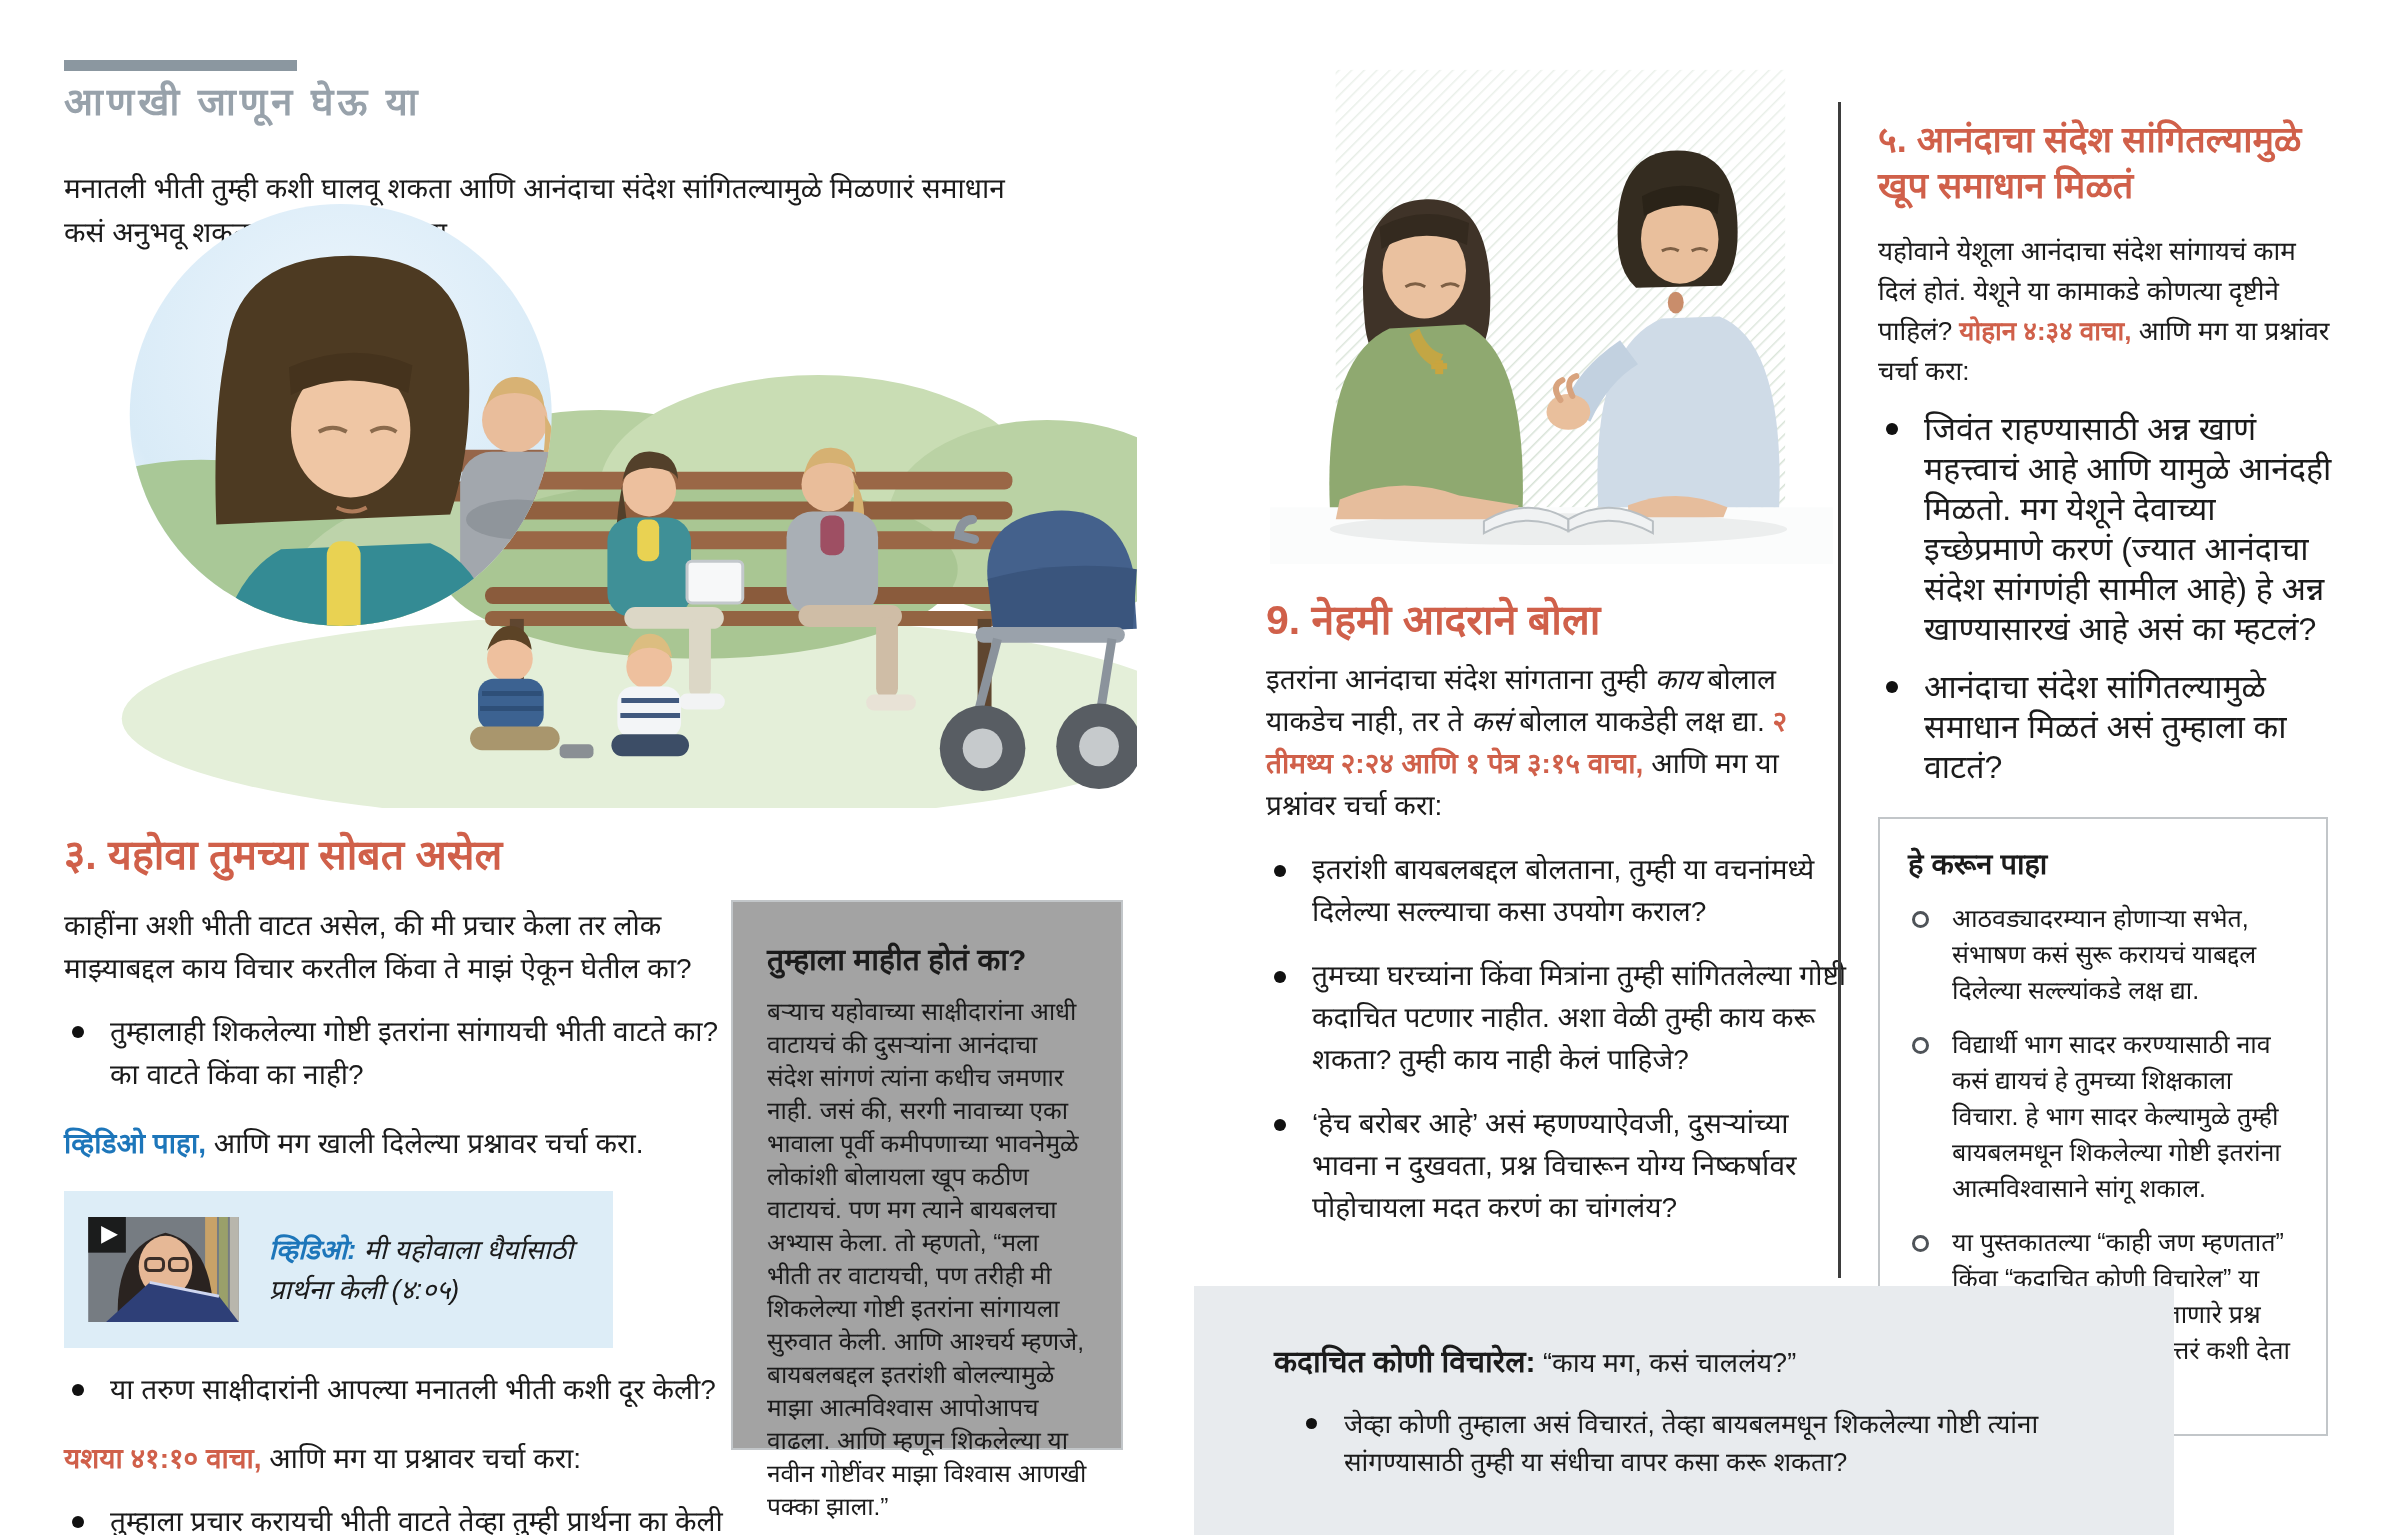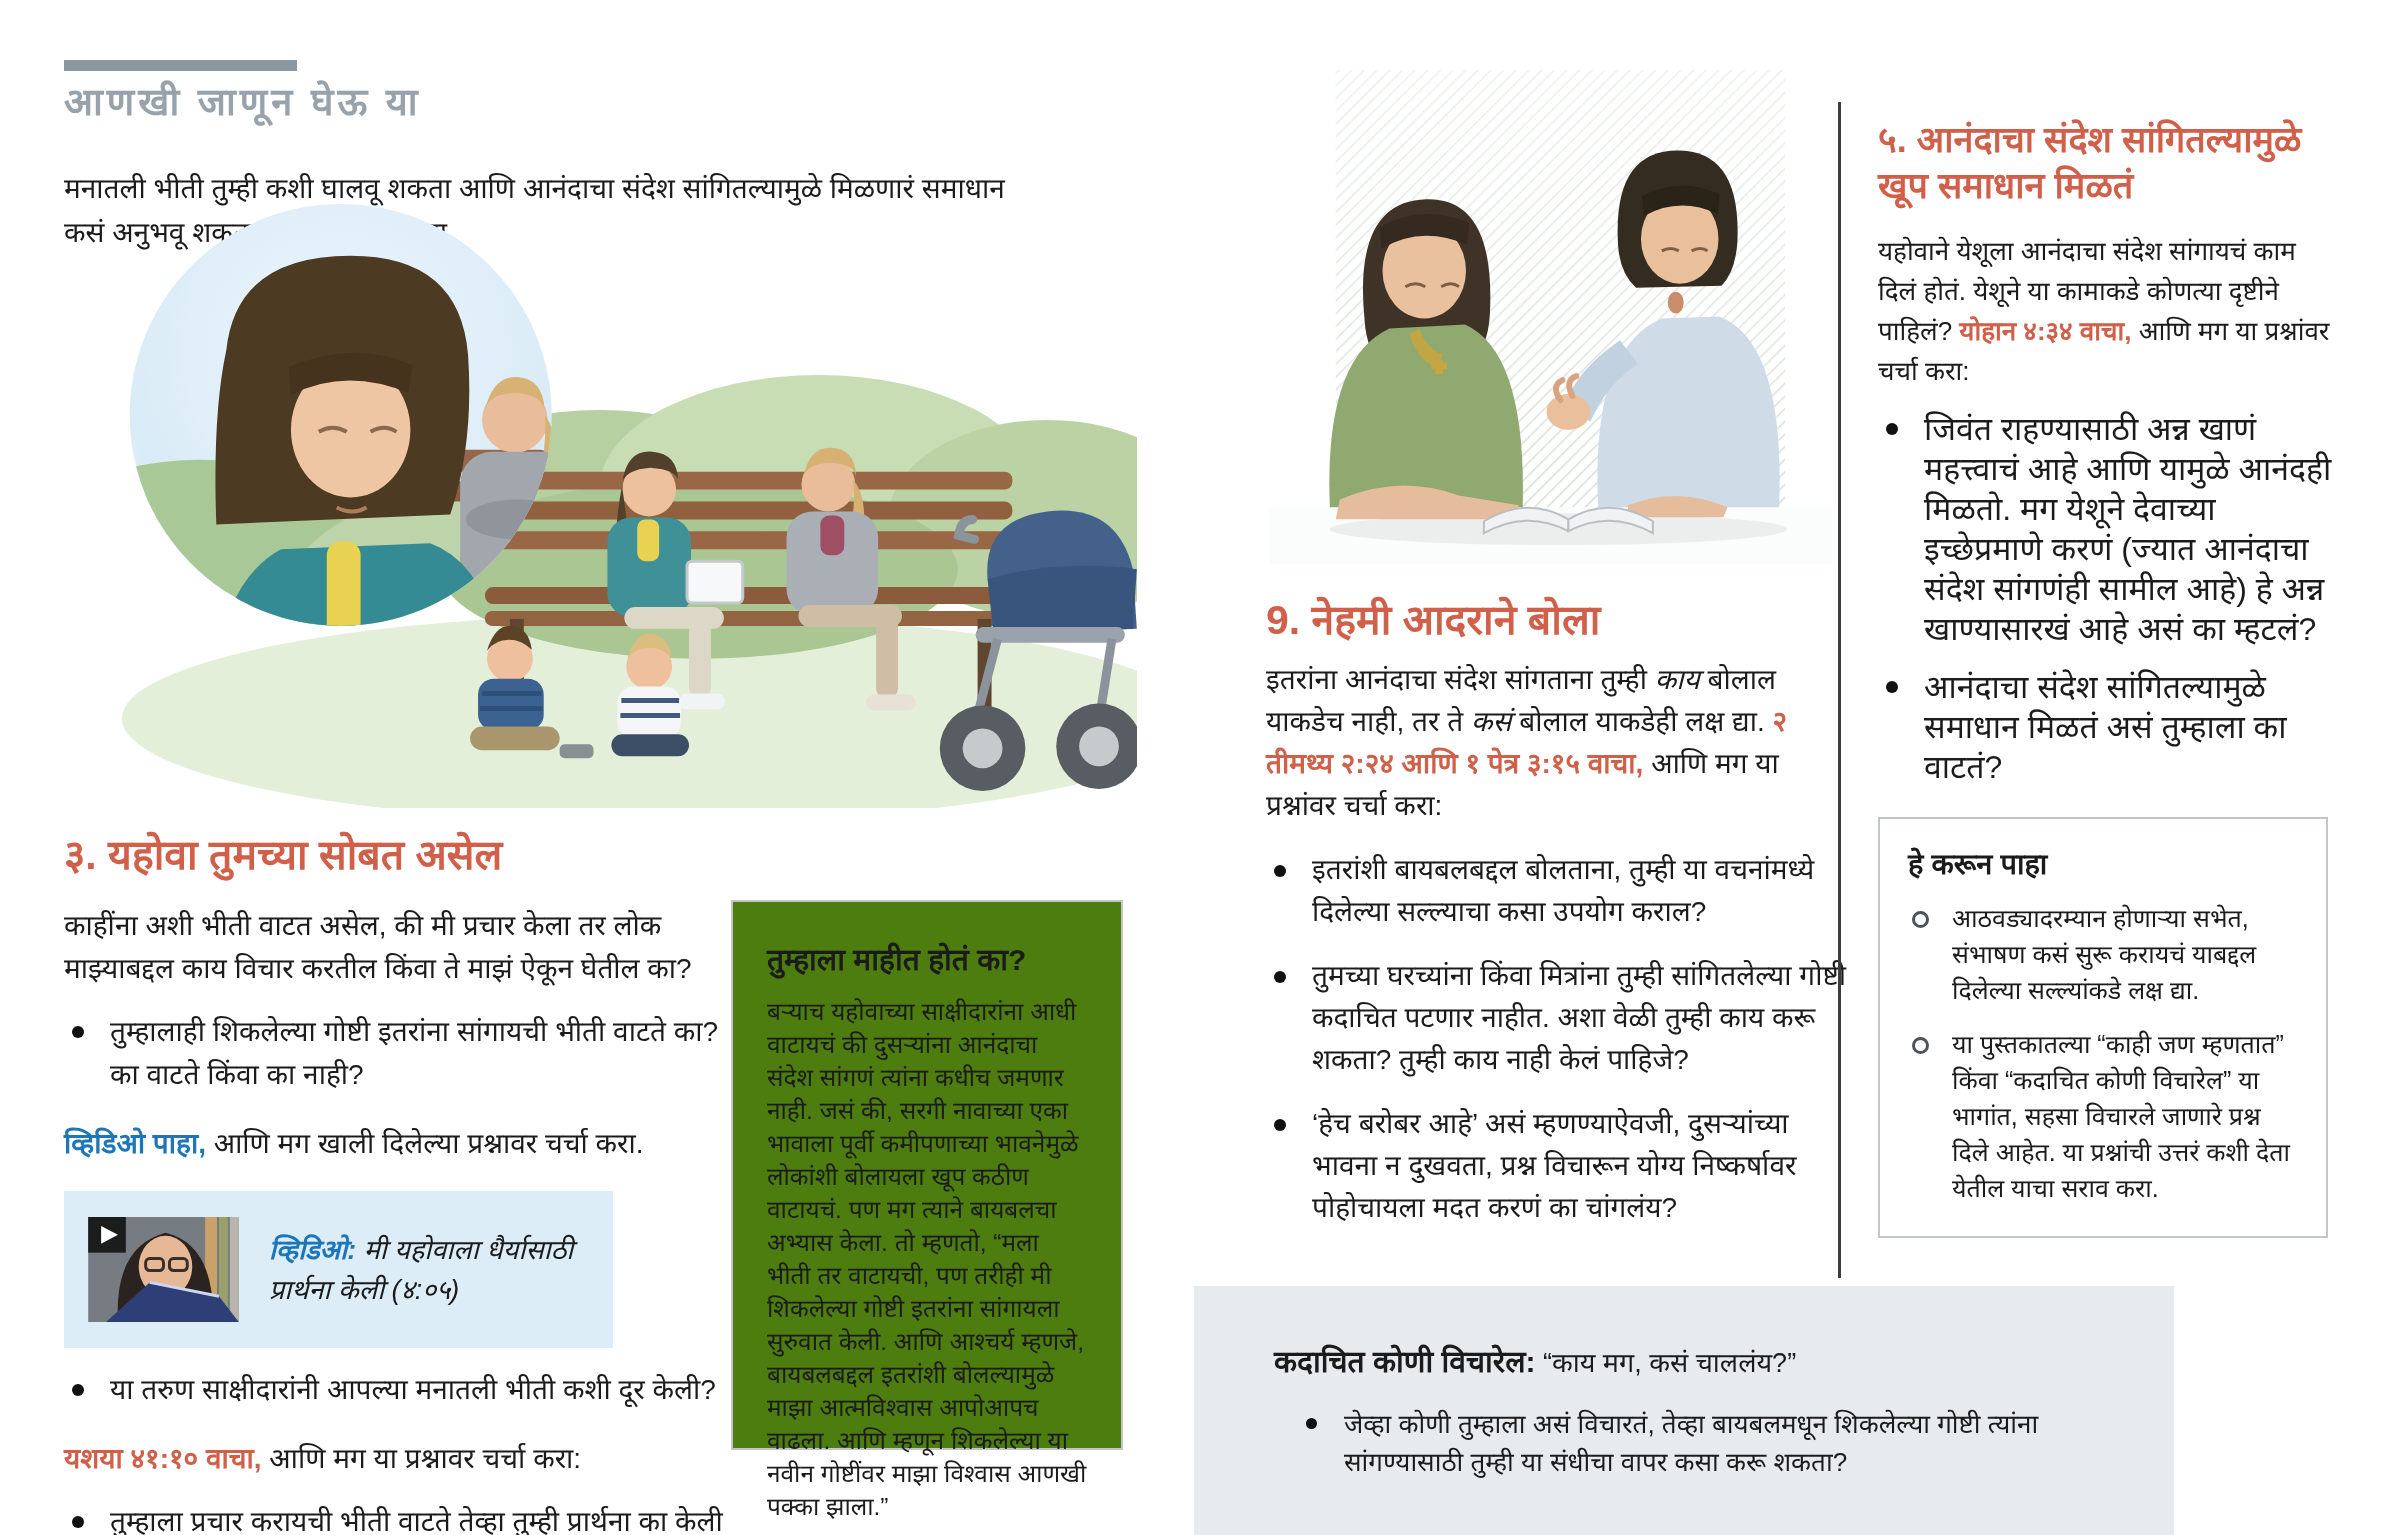--- a/index.html
+++ b/index.html
@@ -52,21 +52,21 @@
   .col-left .para{margin-top:24px;}
   .cta{font-size:28px;line-height:43px;margin-top:26px;}
   .video-card{display:flex;align-items:center;gap:30px;background:var(--video-bg);
     margin-top:26px;padding:26px 24px;width:549px;min-height:141px;cursor:pointer;}
   .thumb{position:relative;width:151px;height:105px;flex:0 0 auto;}
   .thumb svg{width:100%;height:100%;}
   .video-text{font-size:27px;line-height:40px;font-style:italic;}
   .video-label{color:var(--link-blue);font-weight:bold;}
 
   
-  .dyk-box{position:absolute;left:731px;top:900px;width:392px;height:550px;background:#4d7c0f;
+  .dyk-box{position:absolute;left:731px;top:900px;width:392px;height:550px;background:#a3a3a3;
     border:2px solid var(--panel-border);padding:36px 34px;}
   .dyk-box h3{font-size:30px;font-weight:bold;margin-bottom:16px;}
   .dyk-box p{font-size:24.4px;line-height:33px;}
 
   
   .col-mid{position:absolute;left:1266px;top:595px;width:583px;}
   .col-mid .para{margin-top:14px;font-size:28px;line-height:42px;}
   .col-mid ul.dots li{font-size:28px;line-height:42px;margin-top:22px;}
 
   
@@ -315,20 +315,21 @@
     <h2 class="sec-heading">५. आनंदाचा संदेश सांगितल्यामुळे खूप समाधान मिळतं</h2>
     <p class="para"><span>यहोवाने येशूला आनंदाचा संदेश सांगायचं काम दिलं होतं. येशूने या कामाकडे कोणत्या दृष्टीने पाहिलं? </span><span class="orange-bold">योहान ४:३४ वाचा,</span><span> आणि मग या प्रश्नांवर चर्चा करा:</span></p>
     <ul class="dots small">
       <li><span>जिवंत राहण्यासाठी अन्न खाणं महत्त्वाचं आहे आणि यामुळे आनंदही मिळतो. मग येशूने देवाच्या इच्छेप्रमाणे करणं (ज्यात आनंदाचा संदेश सांगणंही सामील आहे) हे अन्न खाण्यासारखं आहे असं का म्हटलं?</span></li>
       <li><span>आनंदाचा संदेश सांगितल्यामुळे समाधान मिळतं असं तुम्हाला का वाटतं?</span></li>
     </ul>
     <aside class="try-box">
       <h3>हे करून पाहा</h3>
       <ul class="circles">
         <li><span>आठवड्यादरम्यान होणाऱ्या सभेत, संभाषण कसं सुरू करायचं याबद्दल दिलेल्या सल्ल्यांकडे लक्ष द्या.</span></li>
+        <li><span>विद्यार्थी भाग सादर करण्यासाठी नाव कसं द्यायचं हे तुमच्या शिक्षकाला विचारा. हे भाग सादर केल्यामुळे तुम्ही बायबलमधून शिकलेल्या गोष्टी इतरांना आत्मविश्वासाने सांगू शकाल.</span></li>
         <li><span>या पुस्तकातल्या “काही जण म्हणतात” किंवा “कदाचित कोणी विचारेल” या भागांत, सहसा विचारले जाणारे प्रश्न दिले आहेत. या प्रश्नांची उत्तरं कशी देता येतील याचा सराव करा.</span></li>
       </ul>
     </aside>
   </section>
 
   <section class="maybe-box">
     <p class="mb-head"><strong>कदाचित कोणी विचारेल:</strong><span class="mb-quote"> “काय मग, कसं चाललंय?”</span></p>
     <ul class="dots">
       <li><span>जेव्हा कोणी तुम्हाला असं विचारतं, तेव्हा बायबलमधून शिकलेल्या गोष्टी त्यांना सांगण्यासाठी तुम्ही या संधीचा वापर कसा करू शकता?</span></li>
     </ul>

